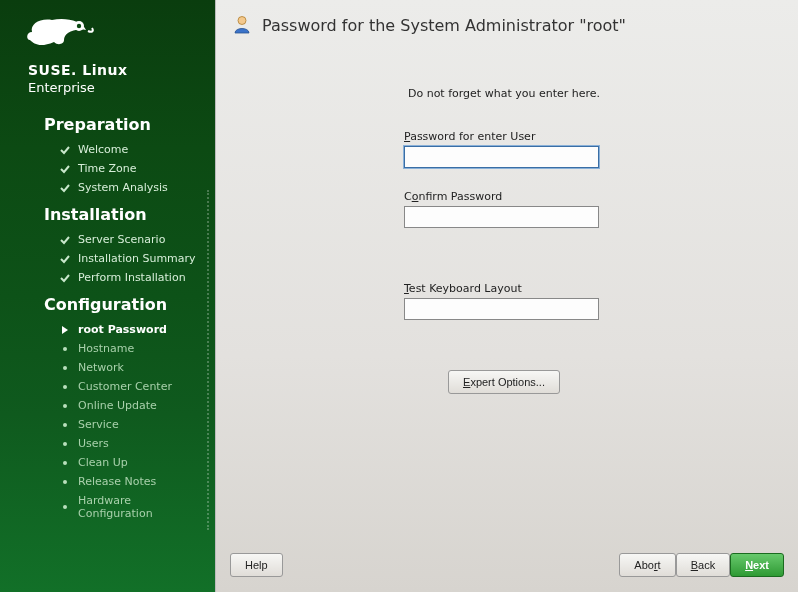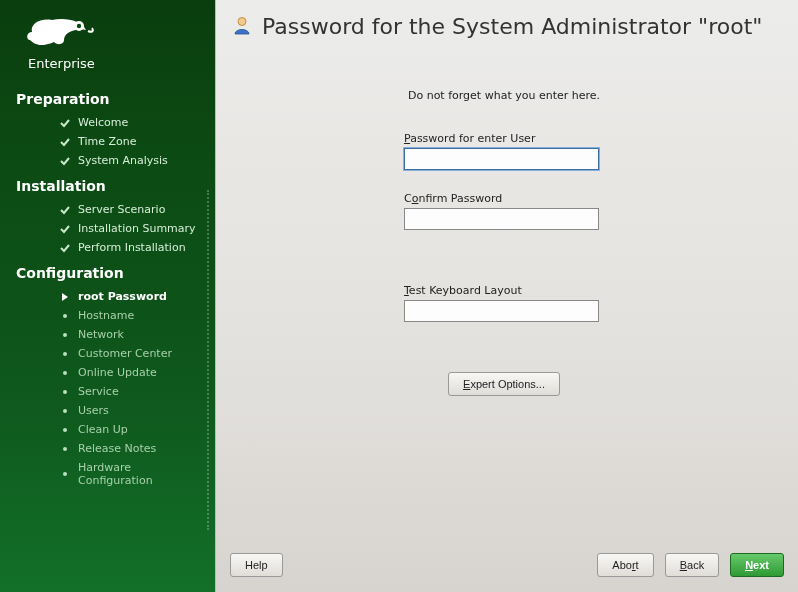--- a/index.html
+++ b/index.html
@@ -33,24 +33,24 @@
 .brand {
   padding: 6px 18px 2px 28px;
   font-size: 14px; font-weight: bold;
   letter-spacing: 0.5px;
 }
 .brand-sub {
   padding: 0 18px 12px 28px;
   font-size: 13px; font-weight: normal;
 }
 .section-header {
-  padding: 8px 18px 6px 16px;
+  padding: 8px 18px 6px 44px;
   font-weight: bold;
   color: #fff;
-  font-size: 14px;
+  font-size: 16px;
 }
 .nav-list { list-style: none; margin-left: 28px; }
 .nav-item {
   display: flex; align-items: center;
   padding: 3px 8px 3px 30px;
   font-size: 11px;
   color: #d7eed9;
   cursor: pointer;
 }
 .nav-item .icon-slot {
@@ -75,21 +75,21 @@
   display: flex; flex-direction: column;
   background: linear-gradient(180deg, #ececea 0%, #e3e1de 60%, #d7d4cf 100%);
   border-left: 1px solid #bbb;
 }
 .titlebar {
   display: flex; align-items: center;
   padding: 14px 16px 10px 16px;
 }
 .title-icon { margin-right: 10px; }
 .title-text {
-  font-size: 22px; color: #333;
+  font-size: 16px; color: #333;
 }
 .content {
   flex: 1;
   padding: 40px 20px 10px 14px;
   display: flex; flex-direction: column;
   align-items: center;
 }
 .hint {
   font-size: 11px; color: #222;
   margin-bottom: 30px;
@@ -135,37 +135,38 @@
   border: 1px solid #1a6b1f;
   color: #fff;
   font-weight: bold;
 }
 
 
 .footer {
   height: 46px;
   display: flex; align-items: center;
   padding: 0 14px 8px 14px;
-  gap: 11px;
+  gap: 0;
 }
 .footer-spacer { flex: 1; }
 </style>
 </head>
 <body>
 
 <div class="sidebar">
   <div class="logo-wrap">
     <svg class="logo-svg" width="74" height="36" viewBox="0 0 74 36">
 
       <path d="M6 26 C 2 26 2 18 8 18 C 6 10 16 4 28 6 C 40 3 58 6 62 16 C 48 14 40 20 40 26 C 40 30 34 32 30 28 C 16 34 10 30 6 26 Z" fill="#ffffff"></path>
       <circle cx="55" cy="12" r="5" fill="#fff"></circle>
       <circle cx="55" cy="12" r="2.2" fill="#0c4a13"></circle>
       <path d="M64 17 C 68 19 70 17 68 14" stroke="#fff" stroke-width="2" fill="none"></path>
     </svg>
   </div>
+  <div class="brand">SUSE. Linux</div>
   <div class="brand-sub">Enterprise</div>
 
   <div class="section-header">Preparation</div>
   <ul class="nav-list" id="list-preparation">
       <li class="nav-item">
         <span class="icon-slot">
           <svg width="12" height="12" viewBox="0 0 12 12">
             <path class="check" d="M2 6 L5 9 L10 3"></path>
           </svg>
         </span>

